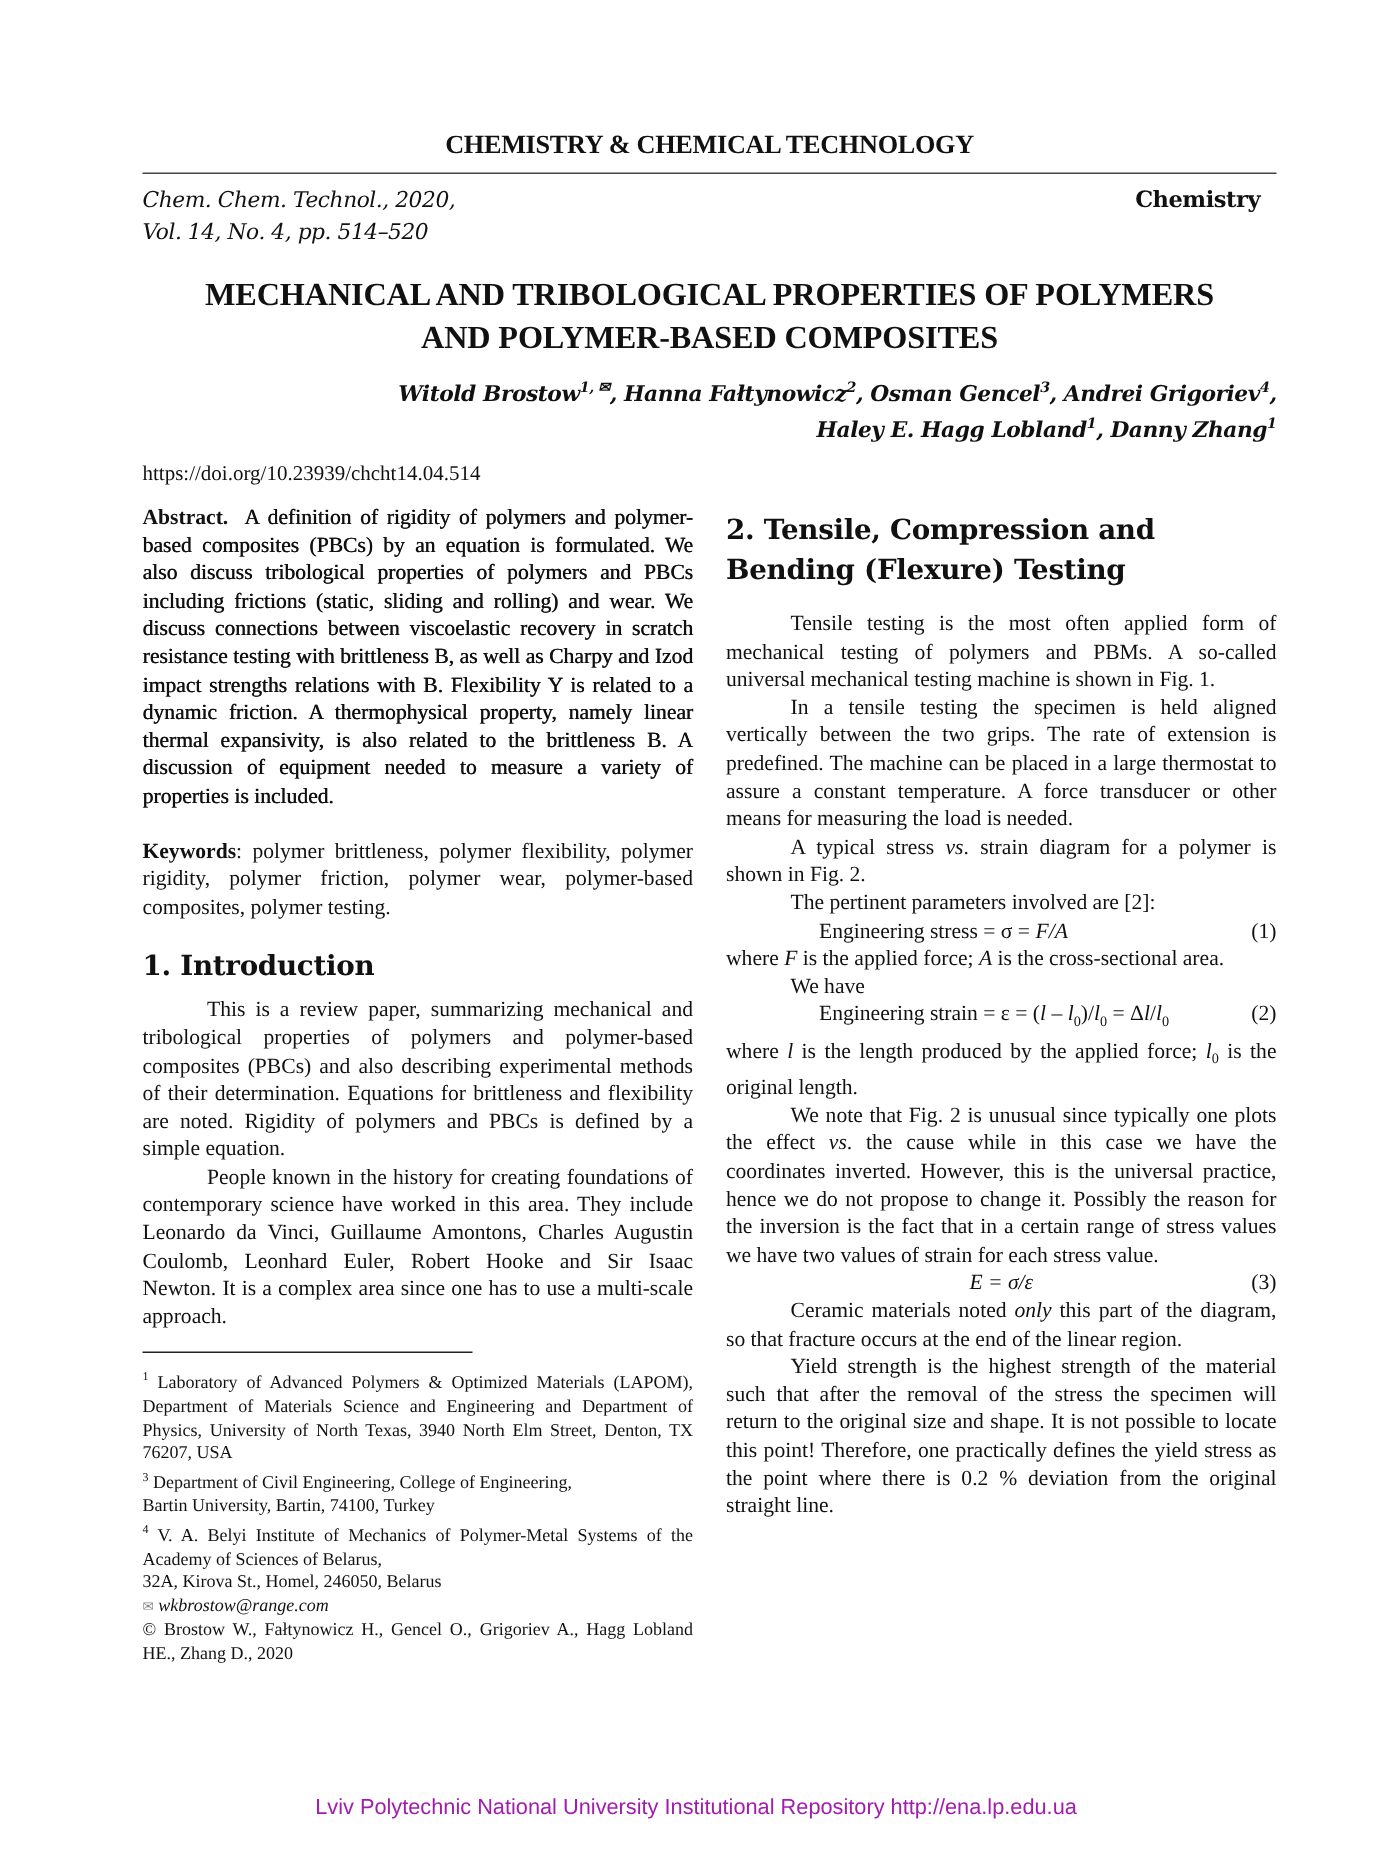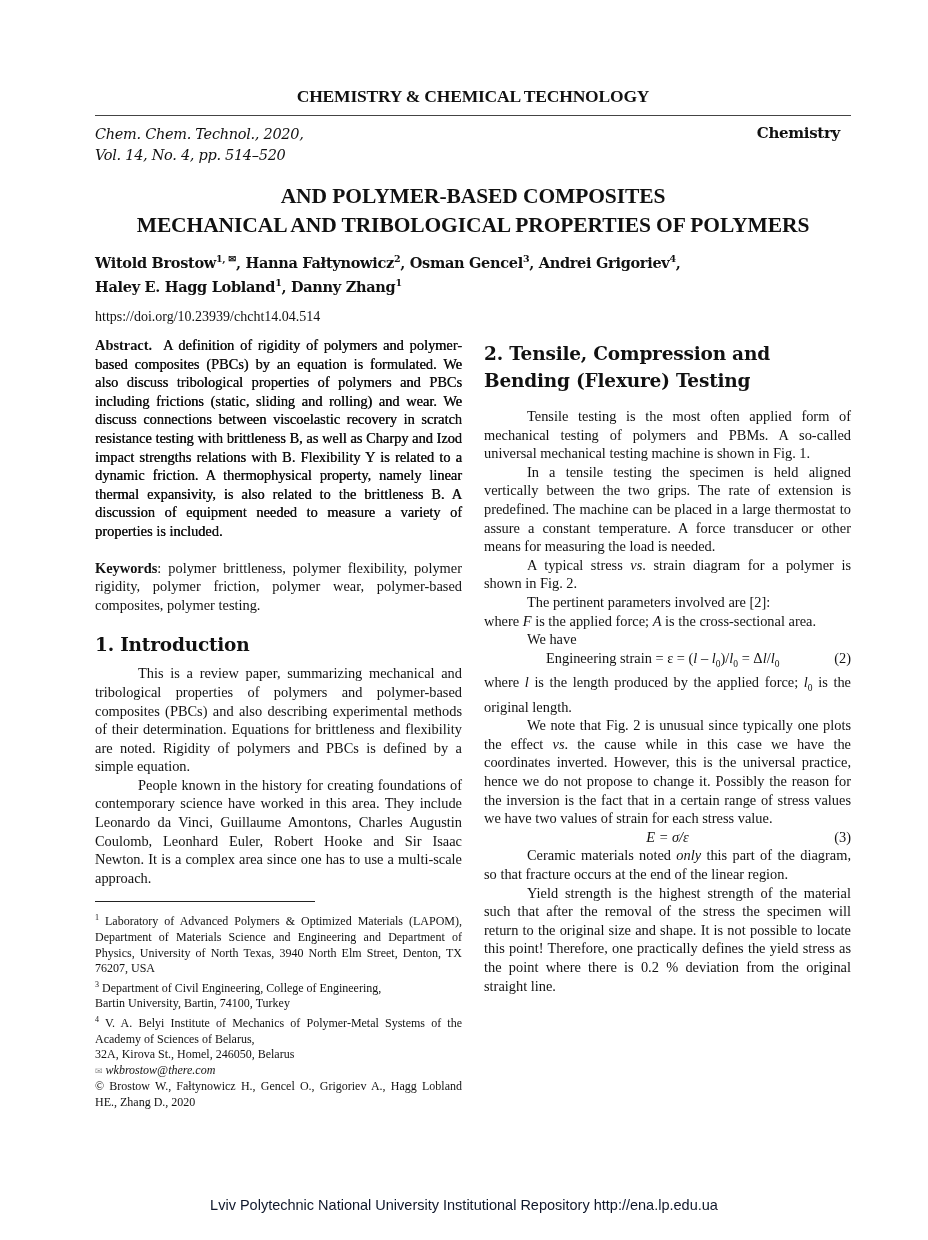--- a/index.html
+++ b/index.html
@@ -2,21 +2,21 @@
 <html><head>
 <meta charset="utf-8">
 <style>
   html, body { margin: 0; padding: 0; background: #ffffff; }
   body { width: 928px; height: 1240px; position: relative; overflow: hidden; color: #111; font-family: "Liberation Serif", serif; }
   .journal-header { position: absolute; left: 95px; top: 86px; width: 756px; text-align: center; font-size: 17.5px; font-weight: bold; letter-spacing: -0.2px; }
   .header-rule { position: absolute; left: 95px; top: 115px; width: 756px; height: 1px; background: #444; }
   .citation { position: absolute; left: 95px; top: 124px; font-family: "DejaVu Serif", serif; font-style: italic; font-size: 14.5px; line-height: 21px; letter-spacing: -0.3px; }
   .section-tag { position: absolute; right: 88px; top: 124px; font-family: "DejaVu Serif", serif; font-weight: bold; font-size: 15px; letter-spacing: -0.3px; }
   .title { position: absolute; left: 95px; top: 182px; width: 756px; text-align: center; font-size: 21.5px; font-weight: bold; line-height: 29px; letter-spacing: -0.1px; }
-  .authors { position: absolute; left: 95px; top: 249px; width: 756px; text-align: left; font-family: "DejaVu Serif", serif; font-weight: bold; font-size: 14.5px; line-height: 20px; letter-spacing: -0.3px; }
+  .authors { position: absolute; left: 95px; top: 249px; width: 756px; text-align: right; font-family: "DejaVu Serif", serif; font-style: italic; font-weight: bold; font-size: 14.5px; line-height: 20px; letter-spacing: -0.3px; }
   .authors sup { font-size: 9.5px; }
   .doi { position: absolute; left: 95px; top: 309px; font-size: 14px; }
   .col { position: absolute; font-size: 14.4px; line-height: 18.6px; text-align: justify; }
   .col-left { left: 95px; top: 336px; width: 367px; }
   .col-right { left: 484px; top: 340px; width: 367px; }
   .abstract { font-size: 14.4px; line-height: 18.6px; text-align: justify; }
   .abstract .lead { font-weight: bold; }
   .abstract .body { font-weight: normal; text-shadow: 0.3px 0 0 #111; }
   .keywords { margin-top: 18px; }
   .keywords .lead { font-weight: bold; }
@@ -26,39 +26,39 @@
   p { margin: 0; }
   .indent { text-indent: 43px; }
   .indent-eq { padding-left: 62px; position: relative; text-align: left; }
   .eq-num { position: absolute; right: 0; top: 0; }
   .eq-center { text-align: center; position: relative; }
   .footnote-rule { width: 220px; height: 1px; background: #222; margin-top: 14px; margin-bottom: 8px; }
   .footnotes { font-size: 12px; line-height: 15.6px; text-align: justify; }
   .footnotes sup { font-size: 8px; }
   .footnotes .email { font-style: italic; }
   .mail-glyph { color: #888; font-size: 9px; font-style: normal; }
-  .repo-footer { position: absolute; left: 0; top: 1197px; width: 928px; text-align: center; font-family: "Liberation Sans", sans-serif; font-size: 14.5px; color: #0f172a; }
+  .repo-footer { position: absolute; left: 0; top: 1197px; width: 928px; text-align: center; font-family: "Liberation Sans", sans-serif; font-size: 14.5px; color: #a21caf; }
   i { font-style: italic; }
   sub { font-size: 9.5px; }
 </style>
 </head>
 <body>
 
 <div class="journal-header">CHEMISTRY &amp; CHEMICAL TECHNOLOGY</div>
 <div class="header-rule"></div>
 
 <div class="citation">
   <div>Chem. Chem. Technol., 2020,</div>
   <div>Vol. 14, No. 4, pp. 514–520</div>
 </div>
 <div class="section-tag">Chemistry</div>
 
 <div class="title">
+  <div>MECHANICAL AND TRIBOLOGICAL PROPERTIES OF POLYMERS</div>
   <div>AND POLYMER-BASED COMPOSITES</div>
-  <div>MECHANICAL AND TRIBOLOGICAL PROPERTIES OF POLYMERS</div>
 </div>
 
 <div class="authors">
   <span><span>Witold Brostow</span><sup>1, ✉</sup><span>, </span></span>
   <span><span>Hanna Fałtynowicz</span><sup>2</sup><span>, </span></span>
   <span><span>Osman Gencel</span><sup>3</sup><span>, </span></span>
   <span><span>Andrei Grigoriev</span><sup>4</sup><span>,</span></span>
   <br>
   <span><span>Haley E. Hagg Lobland</span><sup>1</sup><span>, </span></span>
   <span><span>Danny Zhang</span><sup>1</sup><span></span></span>
@@ -78,33 +78,34 @@
 
   <h2 class="h-intro">1. Introduction</h2>
   <p class="indent">This is a review paper, summarizing mechanical and tribological properties of polymers and polymer-based composites (PBCs) and also describing experimental methods of their determination. Equations for brittleness and flexibility are noted. Rigidity of polymers and PBCs is defined by a simple equation.</p>
   <p class="indent">People known in the history for creating foundations of contemporary science have worked in this area. They include Leonardo da Vinci, Guillaume Amontons, Charles Augustin Coulomb, Leonhard Euler, Robert Hooke and Sir Isaac Newton. It is a complex area since one has to use a multi-scale approach.</p>
 
   <div class="footnote-rule"></div>
   <div class="footnotes">
     <div><sup>1</sup> <span>Laboratory of Advanced Polymers &amp; Optimized Materials (LAPOM), Department of Materials Science and Engineering and Department of Physics, University of North Texas, 3940 North Elm Street, Denton, TX 76207, USA</span></div>
     <div><sup>3</sup> <span>Department of Civil Engineering, College of Engineering,</span><br><span>Bartin University, Bartin, 74100, Turkey</span></div>
     <div><sup>4</sup> <span>V. A. Belyi Institute of Mechanics of Polymer-Metal Systems of the Academy of Sciences of Belarus,</span><br><span>32A, Kirova St., Homel, 246050, Belarus</span></div>
-    <div><span class="mail-glyph">✉</span> <span class="email">wkbrostow@there.com</span></div>
+    <div><span class="mail-glyph">✉</span> <span class="email">wkbrostow@range.com</span></div>
     <div>© Brostow W., Fałtynowicz H., Gencel O., Grigoriev A., Hagg Lobland HE., Zhang D., 2020</div>
   </div>
 </div>
 
 <div class="col col-right">
   <h2 class="h-tensile">2. Tensile, Compression and Bending (Flexure) Testing</h2>
 
   <p class="indent">Tensile testing is the most often applied form of mechanical testing of polymers and PBMs. A so-called universal mechanical testing machine is shown in Fig. 1.</p>
   <p class="indent">In a tensile testing the specimen is held aligned vertically between the two grips. The rate of extension is predefined. The machine can be placed in a large thermostat to assure a constant temperature. A force transducer or other means for measuring the load is needed.</p>
   <p class="indent"><span>A typical stress </span><i>vs</i><span>. strain diagram for a polymer is shown in Fig. 2.</span></p>
   <p class="indent">The pertinent parameters involved are [2]:</p>
 
+  <p class="indent-eq"><span>Engineering stress = σ = </span><i>F/A</i><span class="eq-num">(1)</span></p>
 
   <p><span>where </span><i>F</i><span> is the applied force; </span><i>A</i><span> is the cross-sectional area.</span></p>
   <p class="indent">We have</p>
 
   <p class="indent-eq"><span>Engineering strain = ε = (</span><i>l</i> – <i>l</i><sub>0</sub>)/<i>l</i><sub>0</sub> = Δ<i>l</i>/<i>l</i><sub>0</sub><span class="eq-num">(2)</span></p>
 
   <p><span>where </span><i>l</i><span> is the length produced by the applied force; </span><i>l</i><sub>0</sub><span> is the original length.</span></p>
 
   <p class="indent"><span>We note that Fig. 2 is unusual since typically one plots the effect </span><i>vs</i><span>. the cause while in this case we have the coordinates inverted. However, this is the universal practice, hence we do not propose to change it. Possibly the reason for the inversion is the fact that in a certain range of stress values we have two values of strain for each stress value.</span></p>
 

